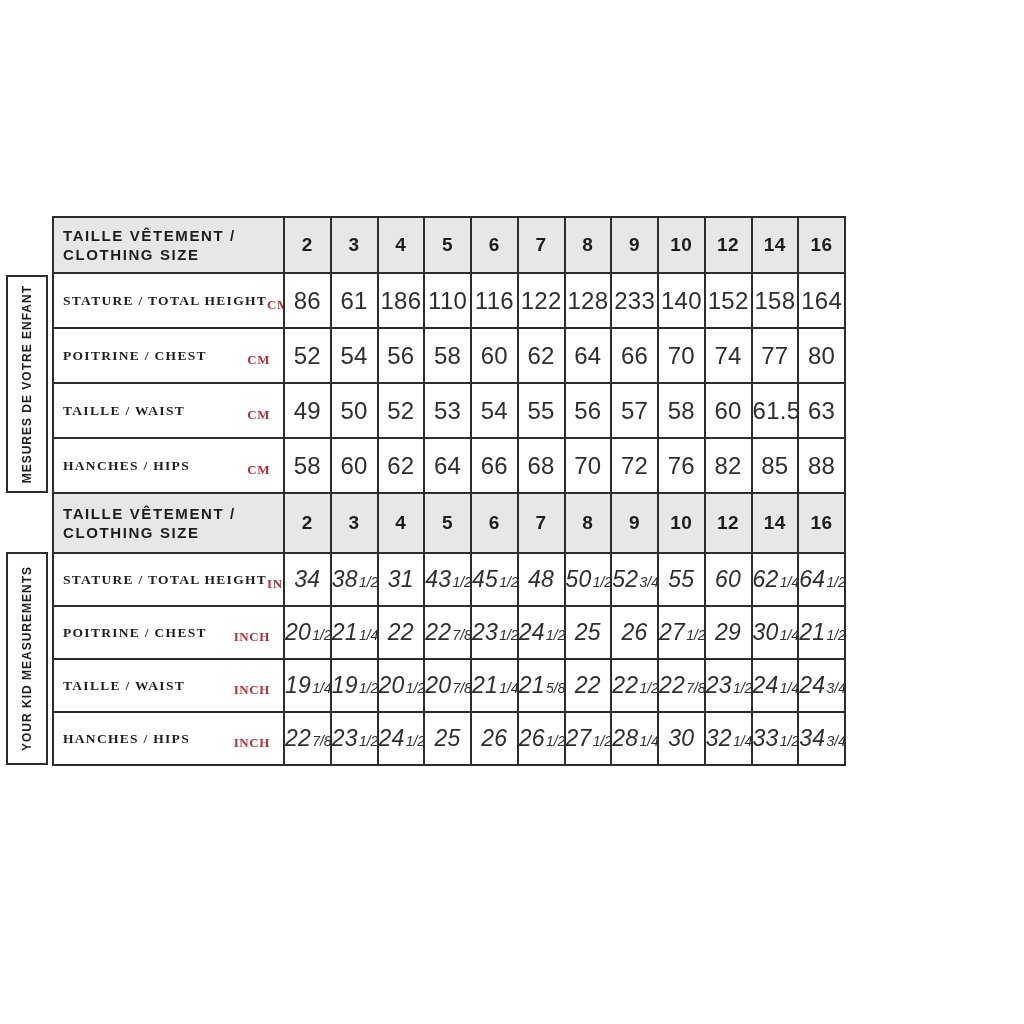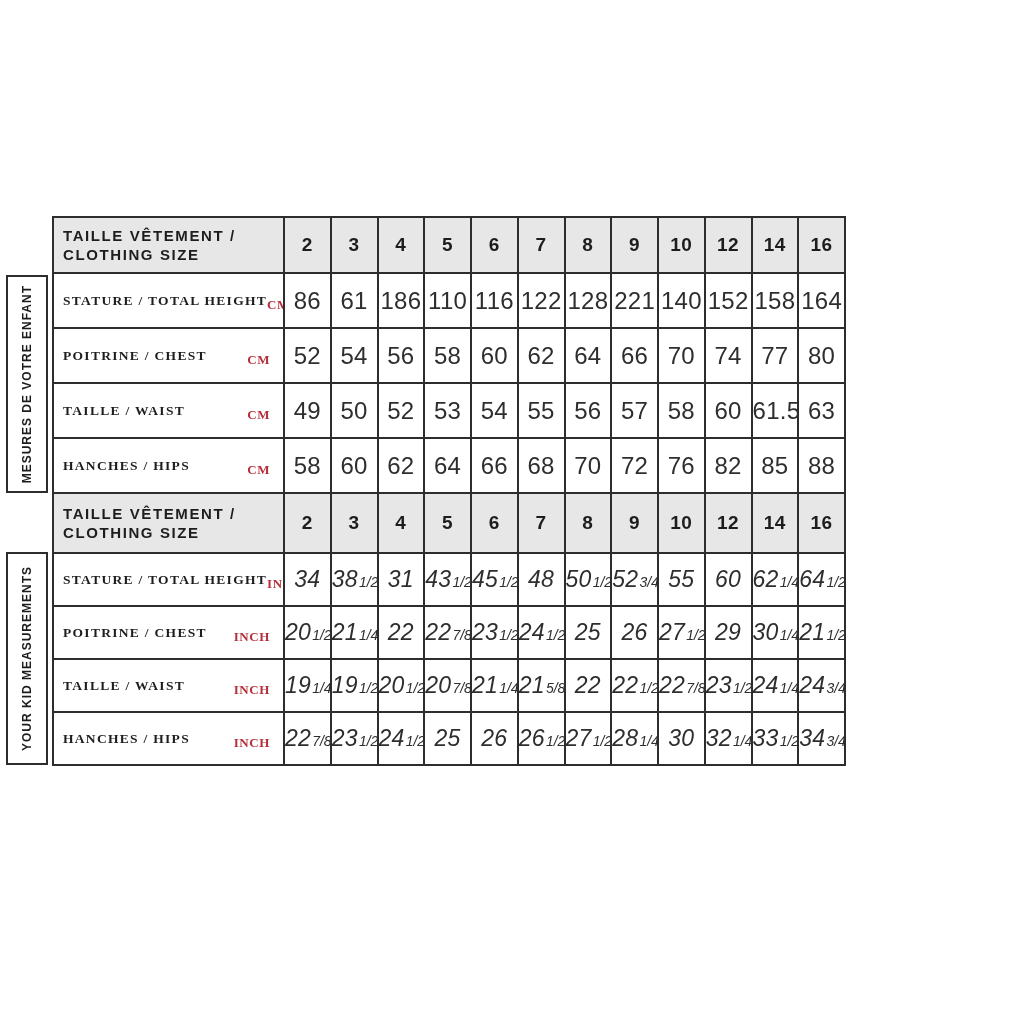--- a/index.html
+++ b/index.html
@@ -119,21 +119,21 @@
               <span class="ru">CM</span>
             </div>
           </td>
           <td class="val"><span class="whole">86</span></td>
           <td class="val"><span class="whole">61</span></td>
           <td class="val"><span class="whole">186</span></td>
           <td class="val"><span class="whole">110</span></td>
           <td class="val"><span class="whole">116</span></td>
           <td class="val"><span class="whole">122</span></td>
           <td class="val"><span class="whole">128</span></td>
-          <td class="val"><span class="whole">221</span></td>
+          <td class="val"><span class="whole">233</span></td>
           <td class="val"><span class="whole">140</span></td>
           <td class="val"><span class="whole">152</span></td>
           <td class="val"><span class="whole">158</span></td>
           <td class="val"><span class="whole">164</span></td>
         </tr>
         <tr class="cm">
           <td class="label-cell">
             <div class="lc">
               <span class="rl">POITRINE / CHEST</span>
               <span class="ru">CM</span>

